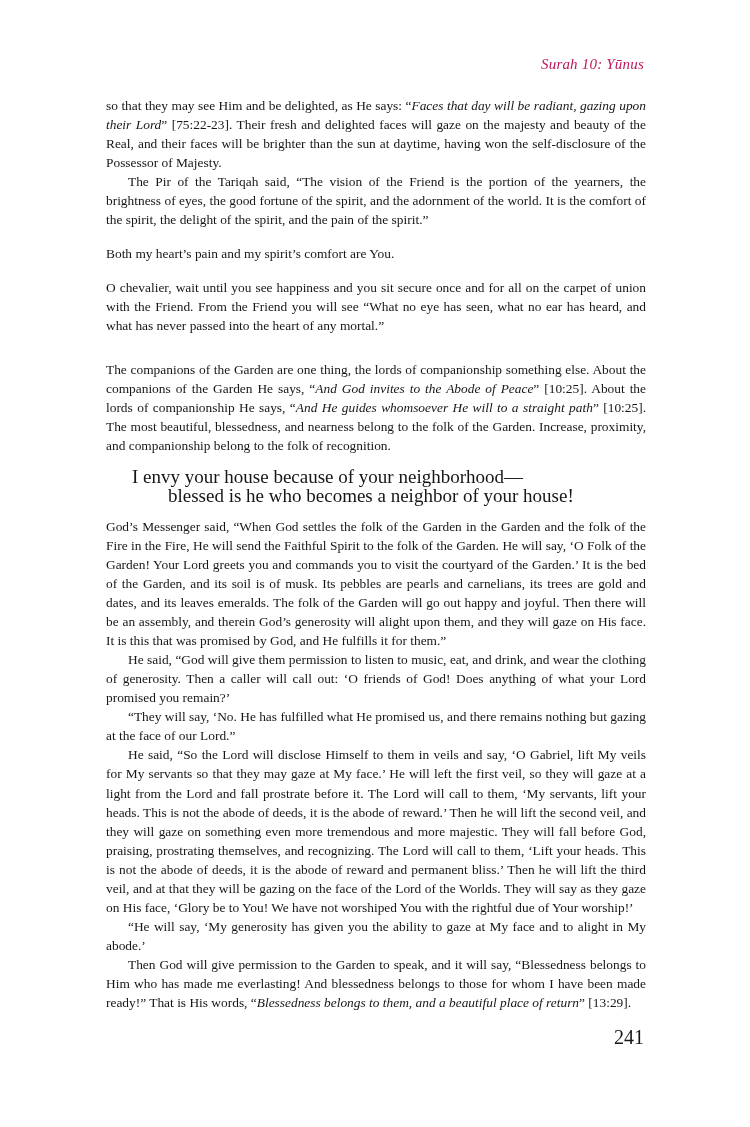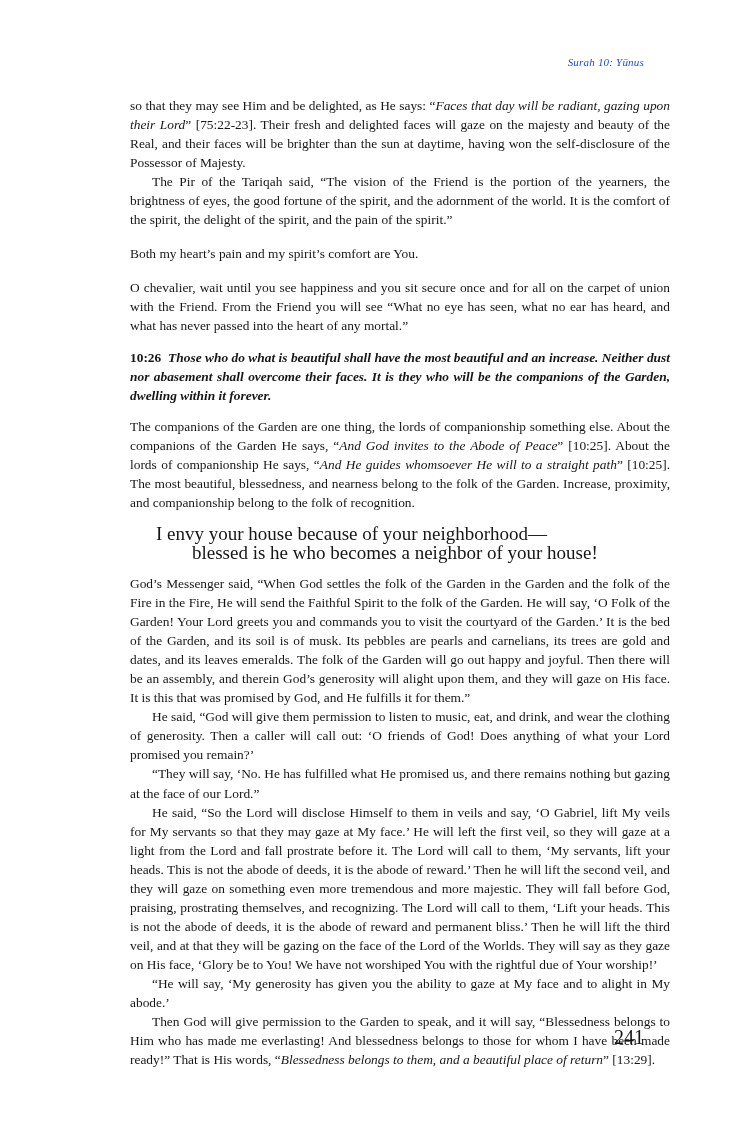--- a/index.html
+++ b/index.html
@@ -15,31 +15,30 @@
     box-sizing: border-box;
     font-family: "Liberation Serif", "DejaVu Serif", serif;
     color: #1a1a1a;
     overflow: hidden;
   }
   .running-head {
     position: absolute;
     top: 56px;
     right: 106px;
     font-style: italic;
-    font-size: 11px;
+    font-size: 15px;
     letter-spacing: 0.2px;
-    color: #1d4ed8;
+    color: #be185d;
     white-space: nowrap;
   }
   .content {
     position: absolute;
     left: 106px;
     top: 96px;
     width: 540px;
-    margin-left: 24px;
   }
   p {
     margin: 0;
     font-size: 13.4px;
     line-height: 19.05px;
     text-align: justify;
     text-justify: inter-word;
     hyphens: none;
     color: #161616;
   }
@@ -97,21 +96,20 @@
 
     <p class="verse-centered">Both my heart’s pain and my spirit’s comfort are You.</p>
 
     <div class="gap-lg"></div>
 
     <p class="noindent">O chevalier, wait until you see happiness and you sit secure once and for all on the carpet of union with the Friend.  From the Friend you will see “What no eye has seen, what no ear has heard, and what has never passed into the heart of any mortal.”</p>
 
 
     <div class="gap-md"></div>
 
-    <p class="quran"><span class="ref">10:26</span>&nbsp; <span>Those who do what is beautiful shall have the most beautiful and an increase.  Neither dust nor abasement shall overcome their faces.  It is they who will be the companions of the Garden, dwelling within it forever.</span></p>
 
     <div class="gap-md"></div>
 
     <p class="noindent"><span>The companions of the Garden are one thing, the lords of companionship something else.  About the companions of the Garden He says, “</span><span class="it">And God invites to the Abode of Peace</span><span>” [10:25]. About the lords of companionship He says, “</span><span class="it">And He guides whomsoever He will to a straight path</span><span>” [10:25].  The most beautiful, blessedness, and nearness belong to the folk of the Garden.  Increase, proximity, and companionship belong to the folk of recognition.</span></p>
 
     <div class="gap-md"></div>
 
     <p class="poetry">
         <span class="l1">I envy your house because of your neighborhood—</span>
         <span class="l2">blessed is he who becomes a neighbor of your house!</span>

